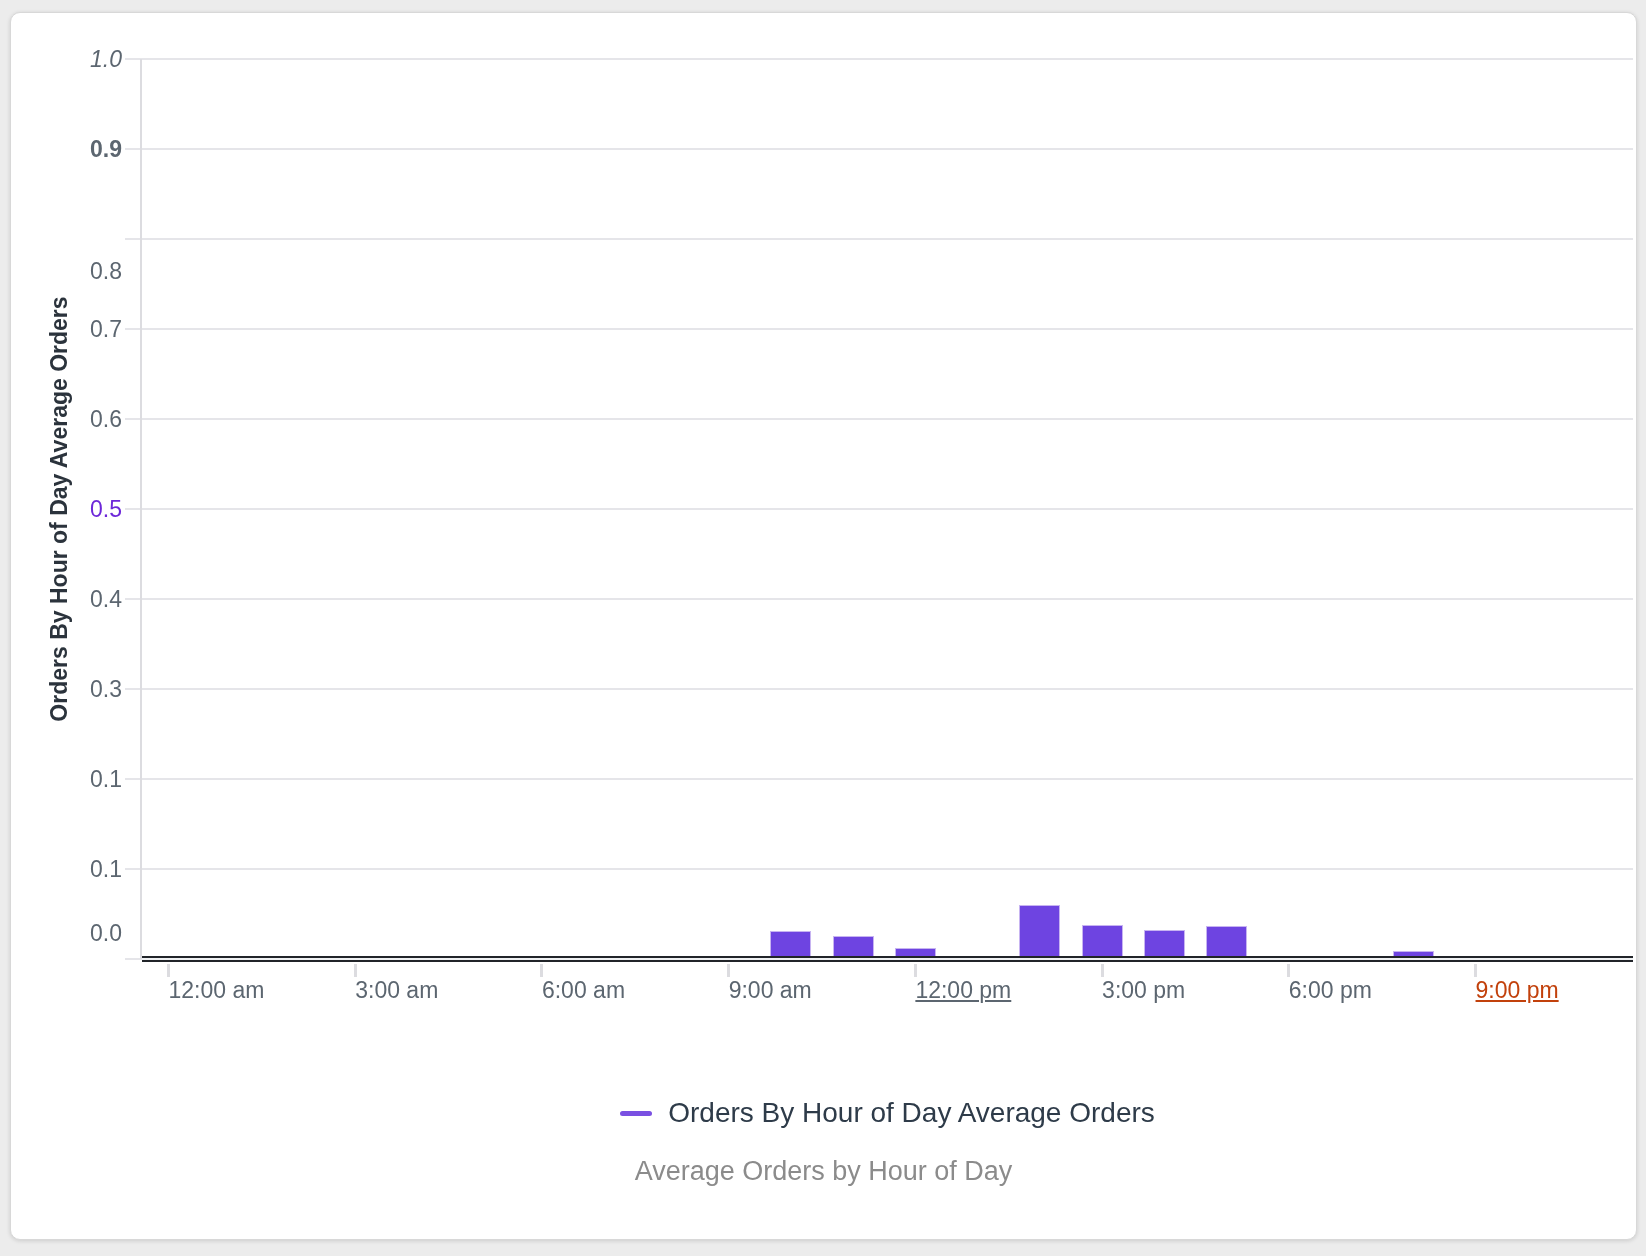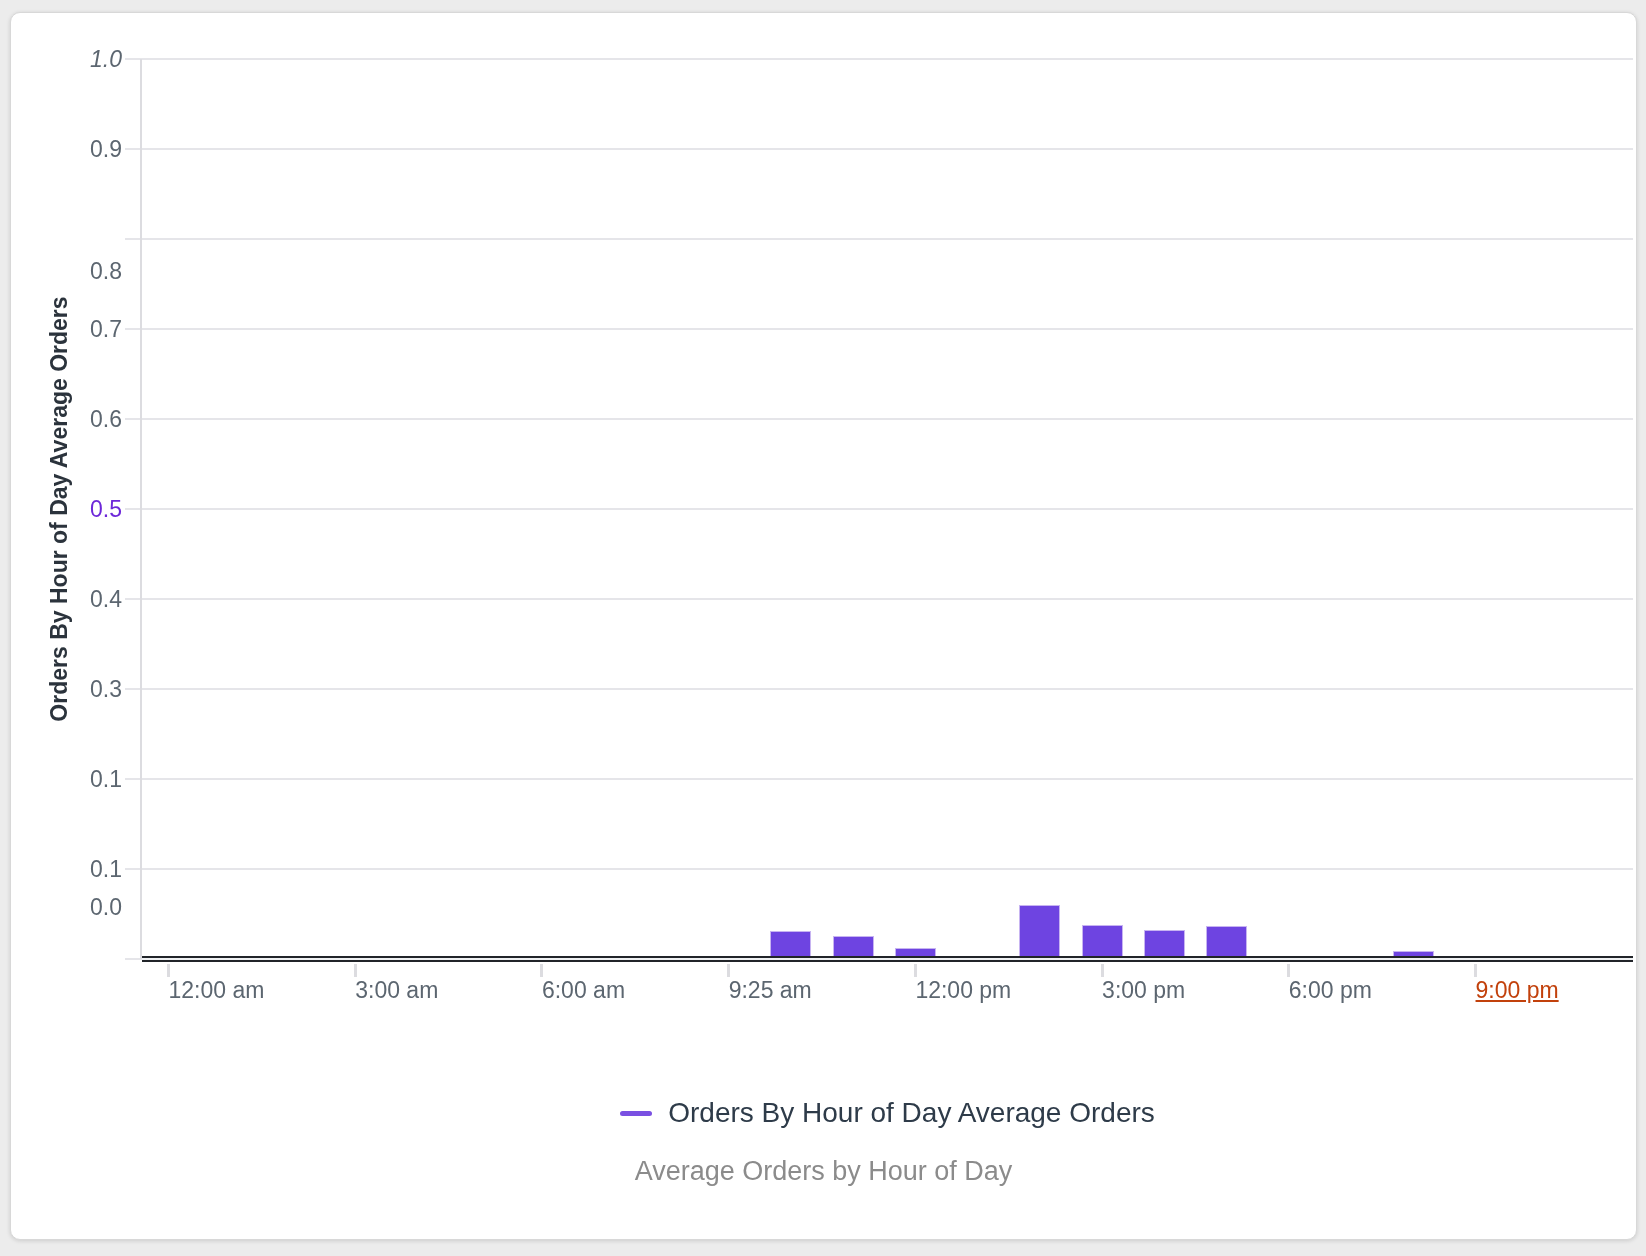--- a/index.html
+++ b/index.html
@@ -50,21 +50,21 @@
 </head>
 <body>
 
 <div class="page">
   <div class="card">
 
     <div class="axis-title y-title" style="color: rgb(43, 51, 60);">Orders By Hour of Day Average Orders</div>
 
     <div id="plot" class="plot">
         <div class="ytick" style="top: 899px; background: rgb(229, 229, 233);"></div>
-        <div class="ylabel" style="top: 834px; color: rgb(92, 102, 112);">0.0</div>
+        <div class="ylabel" style="top: 860px; color: rgb(92, 102, 112);">0.0</div>
         <div class="gridline" style="top: 809px; background: rgb(229, 229, 233);"></div>
         <div class="ytick" style="top: 809px; background: rgb(229, 229, 233);"></div>
         <div class="ylabel" style="top: 796px; color: rgb(92, 102, 112);">0.1</div>
         <div class="gridline" style="top: 719px; background: rgb(229, 229, 233);"></div>
         <div class="ytick" style="top: 719px; background: rgb(229, 229, 233);"></div>
         <div class="ylabel" style="top: 706px; color: rgb(92, 102, 112);">0.1</div>
         <div class="gridline" style="top: 629px; background: rgb(229, 229, 233);"></div>
         <div class="ytick" style="top: 629px; background: rgb(229, 229, 233);"></div>
         <div class="ylabel" style="top: 616px; color: rgb(92, 102, 112);">0.3</div>
         <div class="gridline" style="top: 539px; background: rgb(229, 229, 233);"></div>
@@ -77,21 +77,21 @@
         <div class="ytick" style="top: 359px; background: rgb(229, 229, 233);"></div>
         <div class="ylabel" style="top: 346px; color: rgb(92, 102, 112);">0.6</div>
         <div class="gridline" style="top: 269px; background: rgb(229, 229, 233);"></div>
         <div class="ytick" style="top: 269px; background: rgb(229, 229, 233);"></div>
         <div class="ylabel" style="top: 256px; color: rgb(92, 102, 112);">0.7</div>
         <div class="gridline" style="top: 179px; background: rgb(229, 229, 233);"></div>
         <div class="ytick" style="top: 179px; background: rgb(229, 229, 233);"></div>
         <div class="ylabel" style="top: 166px; color: rgb(92, 102, 112); margin-top: 32px;">0.8</div>
         <div class="gridline" style="top: 89px; background: rgb(229, 229, 233);"></div>
         <div class="ytick" style="top: 89px; background: rgb(229, 229, 233);"></div>
-        <div class="ylabel" style="top: 76px; color: rgb(92, 102, 112);">0.9</div>
+        <div class="ylabel" style="top: 76px; color: rgb(92, 102, 112); font-weight: bold;">0.9</div>
         <div class="gridline" style="top: -1px; background: rgb(229, 229, 233);"></div>
         <div class="ytick" style="top: -1px; background: rgb(229, 229, 233);"></div>
         <div class="ylabel" style="top: -14px; color: rgb(92, 102, 112); font-style: italic;">1.0</div>
         <div class="y-axis-line" style="background: rgb(220, 220, 224);"></div>
         <div class="bar" style="left: 503.92px; width: 41px; top: 897.3px; height: 2.7px; background: rgb(110, 68, 225); border: 1.5px solid rgb(199, 180, 241);"></div>
         <div class="bar" style="left: 566.16px; width: 41px; top: 897.3px; height: 2.7px; background: rgb(110, 68, 225); border: 1.5px solid rgb(199, 180, 241);"></div>
         <div class="bar" style="left: 628.4px; width: 41px; top: 872.1px; height: 27.9px; background: rgb(110, 68, 225); border: 1.5px solid rgb(199, 180, 241);"></div>
         <div class="bar" style="left: 690.64px; width: 41px; top: 876.6px; height: 23.4px; background: rgb(110, 68, 225); border: 1.5px solid rgb(199, 180, 241);"></div>
         <div class="bar" style="left: 752.88px; width: 41px; top: 889.2px; height: 10.8px; background: rgb(110, 68, 225); border: 1.5px solid rgb(199, 180, 241);"></div>
         <div class="bar" style="left: 815.12px; width: 41px; top: 897.3px; height: 2.7px; background: rgb(110, 68, 225); border: 1.5px solid rgb(199, 180, 241);"></div>
@@ -102,23 +102,23 @@
         <div class="bar" style="left: 1126.32px; width: 41px; top: 897.3px; height: 2.7px; background: rgb(110, 68, 225); border: 1.5px solid rgb(199, 180, 241);"></div>
         <div class="bar" style="left: 1250.8px; width: 41px; top: 891.9px; height: 8.1px; background: rgb(110, 68, 225); border: 1.5px solid rgb(199, 180, 241);"></div>
         <div class="baseline" style="top: 897px; border-top: 2px solid rgb(33, 36, 41); border-bottom: 2px solid rgb(33, 36, 41);"></div>
         <div class="xtick" style="left: 25px; top: 905px; background: rgb(220, 220, 224);"></div>
         <div class="xlabel" style="left: 26.5px; top: 918px; color: rgb(92, 102, 112);">12:00 am</div>
         <div class="xtick" style="left: 211.72px; top: 905px; background: rgb(220, 220, 224);"></div>
         <div class="xlabel" style="left: 213.22px; top: 918px; color: rgb(92, 102, 112);">3:00 am</div>
         <div class="xtick" style="left: 398.44px; top: 905px; background: rgb(220, 220, 224);"></div>
         <div class="xlabel" style="left: 399.94px; top: 918px; color: rgb(92, 102, 112);">6:00 am</div>
         <div class="xtick" style="left: 585.16px; top: 905px; background: rgb(220, 220, 224);"></div>
-        <div class="xlabel" style="left: 586.66px; top: 918px; color: rgb(92, 102, 112);">9:25 am</div>
+        <div class="xlabel" style="left: 586.66px; top: 918px; color: rgb(92, 102, 112);">9:00 am</div>
         <div class="xtick" style="left: 771.88px; top: 905px; background: rgb(220, 220, 224);"></div>
-        <div class="xlabel" style="left: 773.38px; top: 918px; color: rgb(92, 102, 112);">12:00 pm</div>
+        <div class="xlabel" style="left: 773.38px; top: 918px; color: rgb(92, 102, 112); text-decoration: underline;">12:00 pm</div>
         <div class="xtick" style="left: 958.6px; top: 905px; background: rgb(220, 220, 224);"></div>
         <div class="xlabel" style="left: 960.1px; top: 918px; color: rgb(92, 102, 112); text-align: center;">3:00 pm</div>
         <div class="xtick" style="left: 1145.32px; top: 905px; background: rgb(220, 220, 224);"></div>
         <div class="xlabel" style="left: 1146.82px; top: 918px; color: rgb(92, 102, 112);">6:00 pm</div>
         <div class="xtick" style="left: 1332.04px; top: 905px; background: rgb(220, 220, 224);"></div>
         <div class="xlabel" style="left: 1333.54px; top: 918px; color: #c2410c; text-decoration: underline;">9:00 pm</div>
       </div>
 
 
     <div class="legend">

